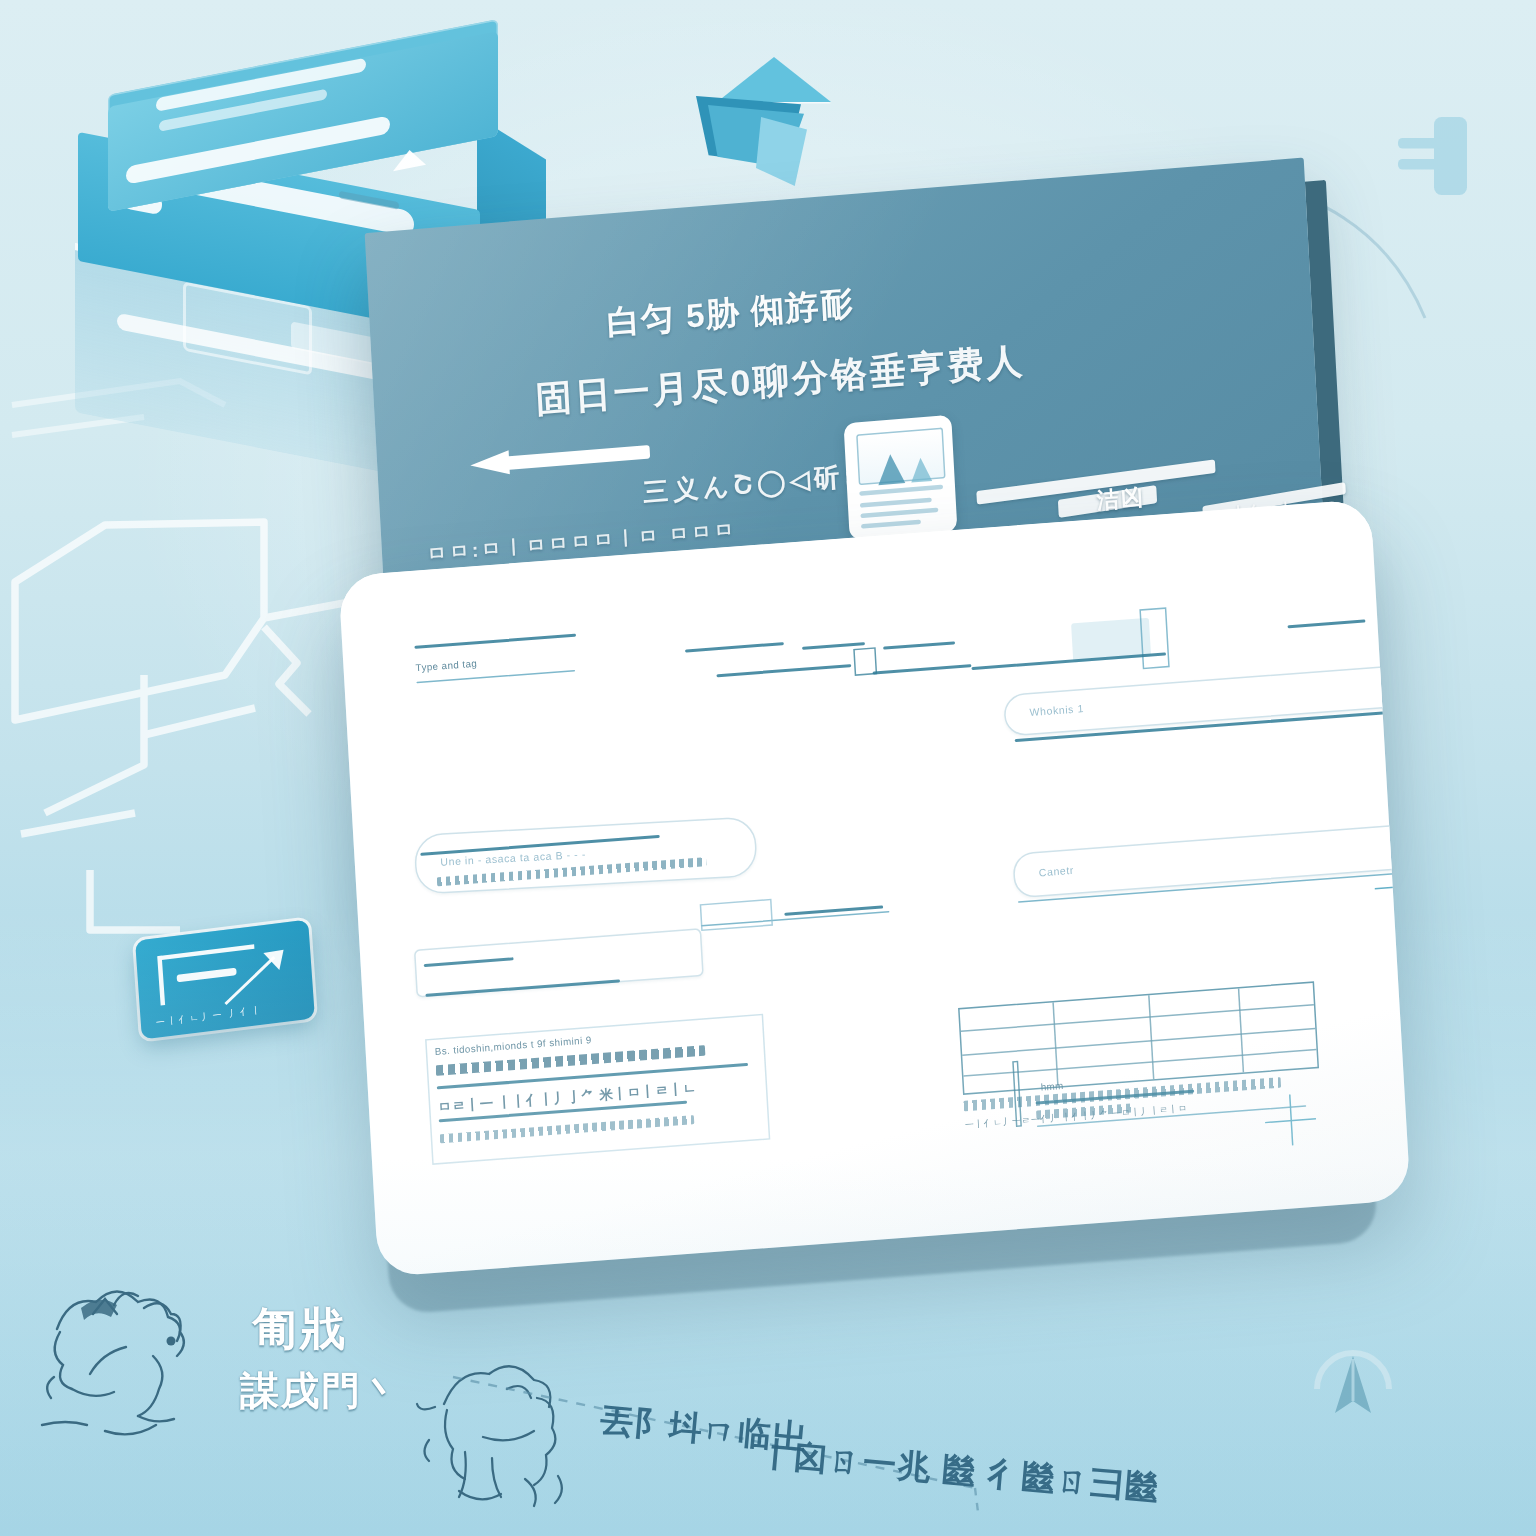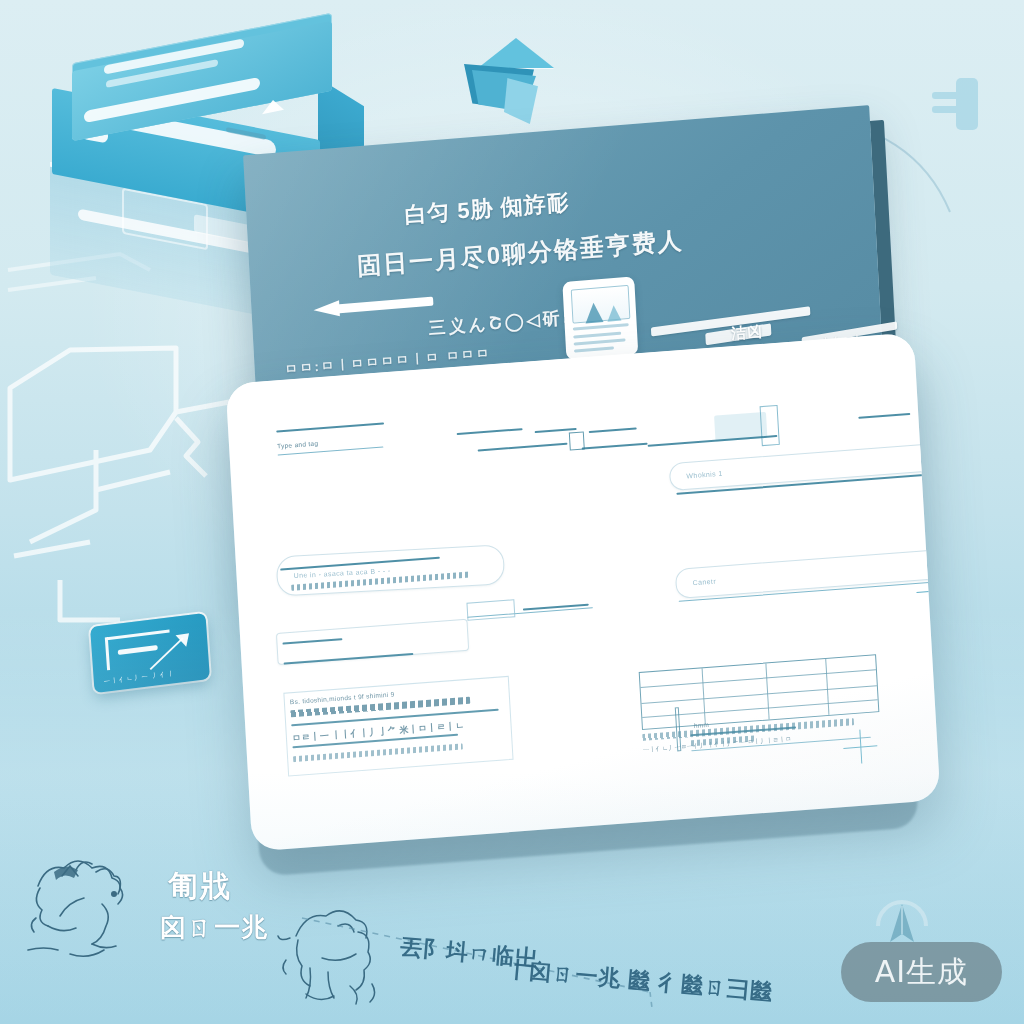--- a/index.html
+++ b/index.html
@@ -388,21 +388,21 @@
       <path d="M10 104 q16 -4 30 0"></path>
       <path d="M52 108 q18 6 34 -4"></path>
       <path d="M44 30 l8 -10 l8 10"></path>
     </g>
     <g fill="#2e5f78" opacity=".85" stroke="none">
       <path d="M36 26 q12 -10 24 -2 l-4 8 q-10 -6 -18 2 z"></path>
     </g>
   </svg>
 
   <div class="sk-text" style="left:168px;top:866px;font-size:30px;letter-spacing:2px">匍戕</div>
-  <div class="sk-text" style="left:160px;top:910px;font-size:26px;letter-spacing:1px">囟ㄖ一兆</div>
+  <div class="sk-text" style="left:160px;top:910px;font-size:26px;letter-spacing:1px">謀戌門丶</div>
 
   <svg class="sketch" style="left:276px;top:898px;width:130px;height:110px" viewBox="0 0 130 110">
     <g stroke="#2e5f78" fill="none" stroke-width="1.5" stroke-linecap="round">
       <path d="M14 40 q-10 4 -12 -2"></path>
       <path d="M20 38 q10 -24 30 -20 q16 -12 30 4 q14 2 10 18"></path>
       <path d="M22 42 q-4 16 4 26 q-4 14 8 20"></path>
       <path d="M46 60 q18 6 34 -4"></path>
       <path d="M62 28 q12 -6 16 6"></path>
       <path d="M82 34 q14 2 10 20 q6 10 -4 18 q2 14 -8 20"></path>
       <path d="M34 70 q2 18 -4 30"></path>
@@ -421,17 +421,14 @@
 
   <div class="sk-text-d" style="left:400px;top:938px;font-size:22px;letter-spacing:1px;transform:rotate(5deg)">丟阝㘰ㄇ临㞢</div>
   <div class="sk-text-d" style="left:506px;top:966px;font-size:22px;letter-spacing:1px;transform:rotate(5deg)">㇑囟ㄖ一兆 㡭 彳㡭ㄖ彐㡭</div>
 
   <svg class="wm-mark" viewBox="0 0 72 72">
     <path d="M12 40 a24 24 0 1 1 48 0" stroke="#e8f1f4" stroke-width="4" fill="none" opacity=".85"></path>
     <path d="M36 18 L48 56 L36 48 L24 56 Z" fill="#2f7b96" opacity=".8"></path>
     <path d="M36 20 L36 48" stroke="#cfe5ee" stroke-width="2" opacity=".7"></path>
   </svg>
 
-  <div class="wm">
-    <span>AI生成</span>
-  </div>
 
 </div>
 
 </body></html>

